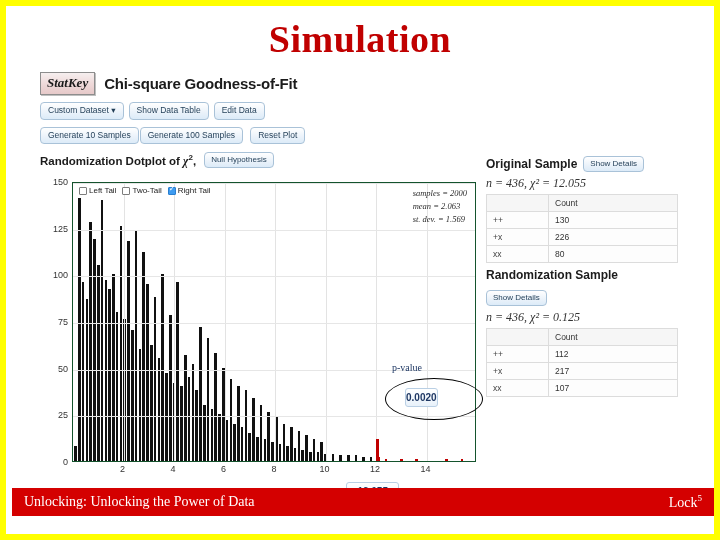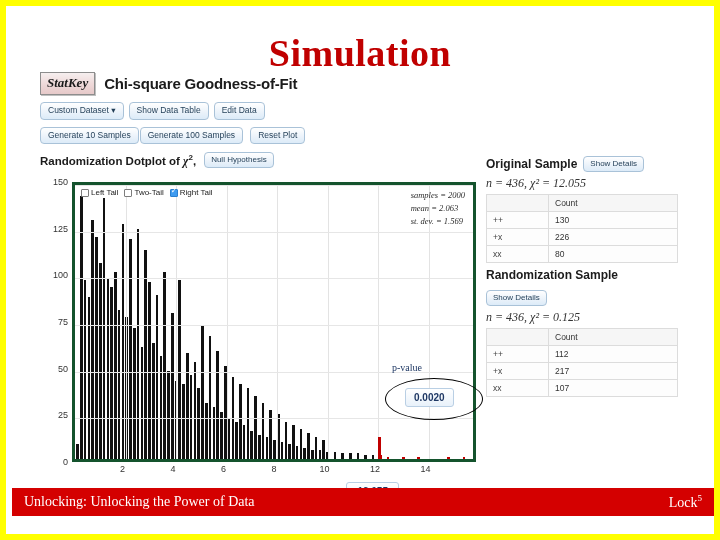--- a/index.html
+++ b/index.html
@@ -13,21 +13,21 @@
   #slide {
     position:relative;
     width:720px; height:540px;
     background:#ffffff;
     border:6px solid #ffff00;
     overflow:hidden;
   }
 
   
   #title {
-    position:absolute; left:0; top:28px; width:708px;
+    position:absolute; left:0; top:14px; width:708px;
     text-align:center;
     color:#c00000;
     font-family:"Liberation Serif", serif;
     font-weight:bold;
     font-size:38px;
     letter-spacing:0.5px;
     line-height:1.05;
   }
 
   
@@ -79,21 +79,21 @@
   #yaxis {
     position:absolute; left:0; top:0; width:30px; height:280px;
   }
   .ytick {
     position:absolute; right:2px;
     font-size:9px; color:#333; transform:translateY(-50%);
     font-family:"Liberation Sans", sans-serif;
   }
   #plotbox {
     position:absolute; left:32px; top:0; width:404px; height:280px;
-    border:3px solid #14532d;
+    border:1px solid #14532d;
     background:#ffffff;
     overflow:hidden;
   }
   .gridv { position:absolute; top:0; bottom:0; width:1px; background:#e3e3e3; }
   .gridh { position:absolute; left:0; right:0; height:1px; background:#e6e6e6; }
 
   #tailopts {
     position:absolute; left:6px; top:3px;
     display:flex; gap:6px; align-items:center;
     font-size:8px; color:#222;
@@ -133,21 +133,21 @@
     position:absolute; left:352px; top:180px;
     font-family:"Liberation Serif", serif;
     font-size:10px; color:#1f3864; font-weight:normal;
     z-index:9;
   }
   #pvbox {
     position:absolute; left:365px; top:206px;
     border:1px solid #b9cfe4; border-radius:3px;
     background:linear-gradient(180deg,#ffffff,#e8f1fa);
     color:#1f3864; font-weight:bold; font-size:10px;
-    padding:3px 8px;
+    padding:3px 0;
     z-index:9;
   }
   #pvellipse {
     position:absolute; left:345px; top:196px;
     width:98px; height:42px;
     border:1.6px solid #000; border-radius:50%;
     z-index:10;
   }
 
   

